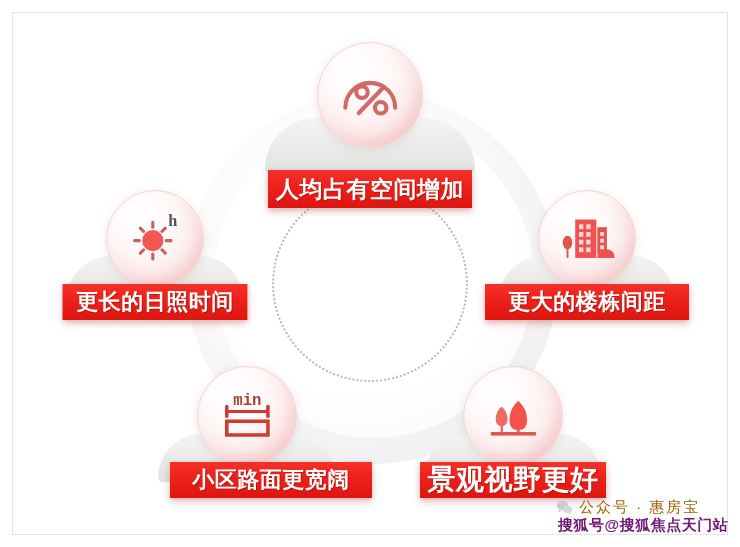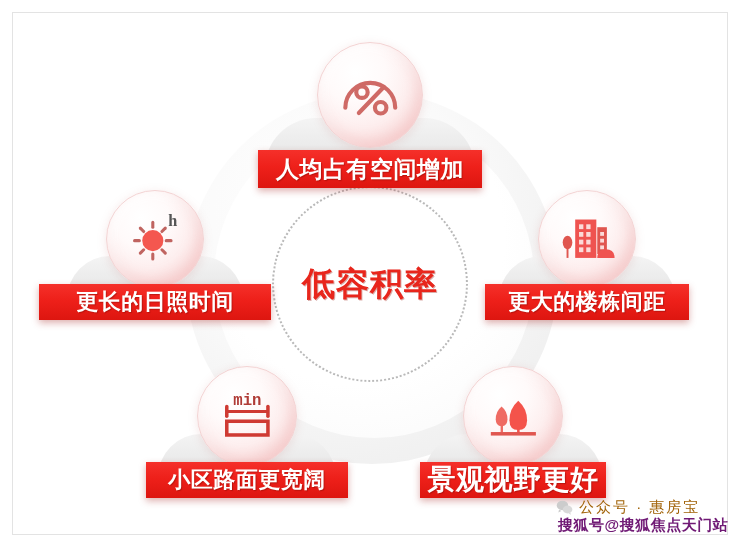--- a/index.html
+++ b/index.html
@@ -143,39 +143,39 @@
     box-shadow: 0 3px 7px rgba(160,30,25,0.35);
     text-shadow: 1px 1px 1px rgba(130,10,5,0.45);
     letter-spacing: 0.5px;
   }
 
   
   
   #node-top { left: 240px; top: 26px; width: 260px; height: 160px; }
   #node-top .pedestal { top: 92px; width: 210px; height: 56px; border-radius: 60px 60px 6px 6px; }
   #node-top .sphere { top: 16px; width: 106px; height: 106px; }
-  #node-top .label-bar { top: 124px; width: 224px; height: 38px; font-size: 23px; text-align: center; }
+  #node-top .label-bar { top: 144px; width: 204px; height: 38px; font-size: 23px; text-align: center; }
 
   
   #node-left { left: 40px; top: 190px; width: 230px; height: 142px; }
   #node-left .pedestal { top: 66px; width: 176px; height: 48px; border-radius: 55px 55px 6px 6px; }
   #node-left .sphere { top: 0px; width: 98px; height: 98px; }
-  #node-left .label-bar { top: 94px; width: 232px; height: 36px; font-size: 22px; }
+  #node-left .label-bar { top: 94px; width: 185px; height: 36px; font-size: 22px; }
 
   
   #node-right { left: 472px; top: 190px; width: 230px; height: 142px; }
   #node-right .pedestal { top: 66px; width: 176px; height: 48px; border-radius: 55px 55px 6px 6px; }
   #node-right .sphere { top: 0px; width: 98px; height: 98px; }
   #node-right .label-bar { top: 94px; width: 204px; height: 36px; font-size: 22px; }
 
   
   #node-bl { left: 132px; top: 366px; width: 230px; height: 142px; }
   #node-bl .pedestal { top: 68px; width: 178px; height: 48px; border-radius: 55px 55px 6px 6px; }
   #node-bl .sphere { top: 0px; width: 100px; height: 100px; }
-  #node-bl .label-bar { top: 96px; width: 202px; height: 36px; font-size: 22px; }
+  #node-bl .label-bar { top: 96px; width: 202px; height: 36px; font-size: 22px; margin-left: 24px; }
 
   
   #node-br { left: 398px; top: 366px; width: 230px; height: 142px; }
   #node-br .pedestal { top: 68px; width: 178px; height: 48px; border-radius: 55px 55px 6px 6px; }
   #node-br .sphere { top: 0px; width: 100px; height: 100px; }
   #node-br .label-bar { top: 96px; width: 186px; height: 36px; font-size: 28px; }
 
   
   .watermark {
     position: absolute;
@@ -204,21 +204,20 @@
 <div id="stage">
 
   <div class="frame"></div>
 
   <div class="backdrop-circle"></div>
   <div class="backdrop-circle-2"></div>
 
   <div class="dotted-ring"></div>
 
   <div class="center-title">
-    <div class="line">低容积率</div>
   </div>
 
   <div class="node" id="node-top">
     <div class="pedestal"></div>
     <div class="sphere">
       <div class="icon-wrap">
         <svg viewBox="0 0 64 64" width="100%" height="100%">
           <path d="M8 44 A24 24 0 1 1 56 44" fill="none" stroke="#cf6a66" stroke-width="4" stroke-linecap="round"></path>
           <circle cx="24" cy="29" r="5.5" fill="none" stroke="#cf6a66" stroke-width="4"></circle>
           <circle cx="42" cy="44" r="5.5" fill="none" stroke="#cf6a66" stroke-width="4"></circle>

